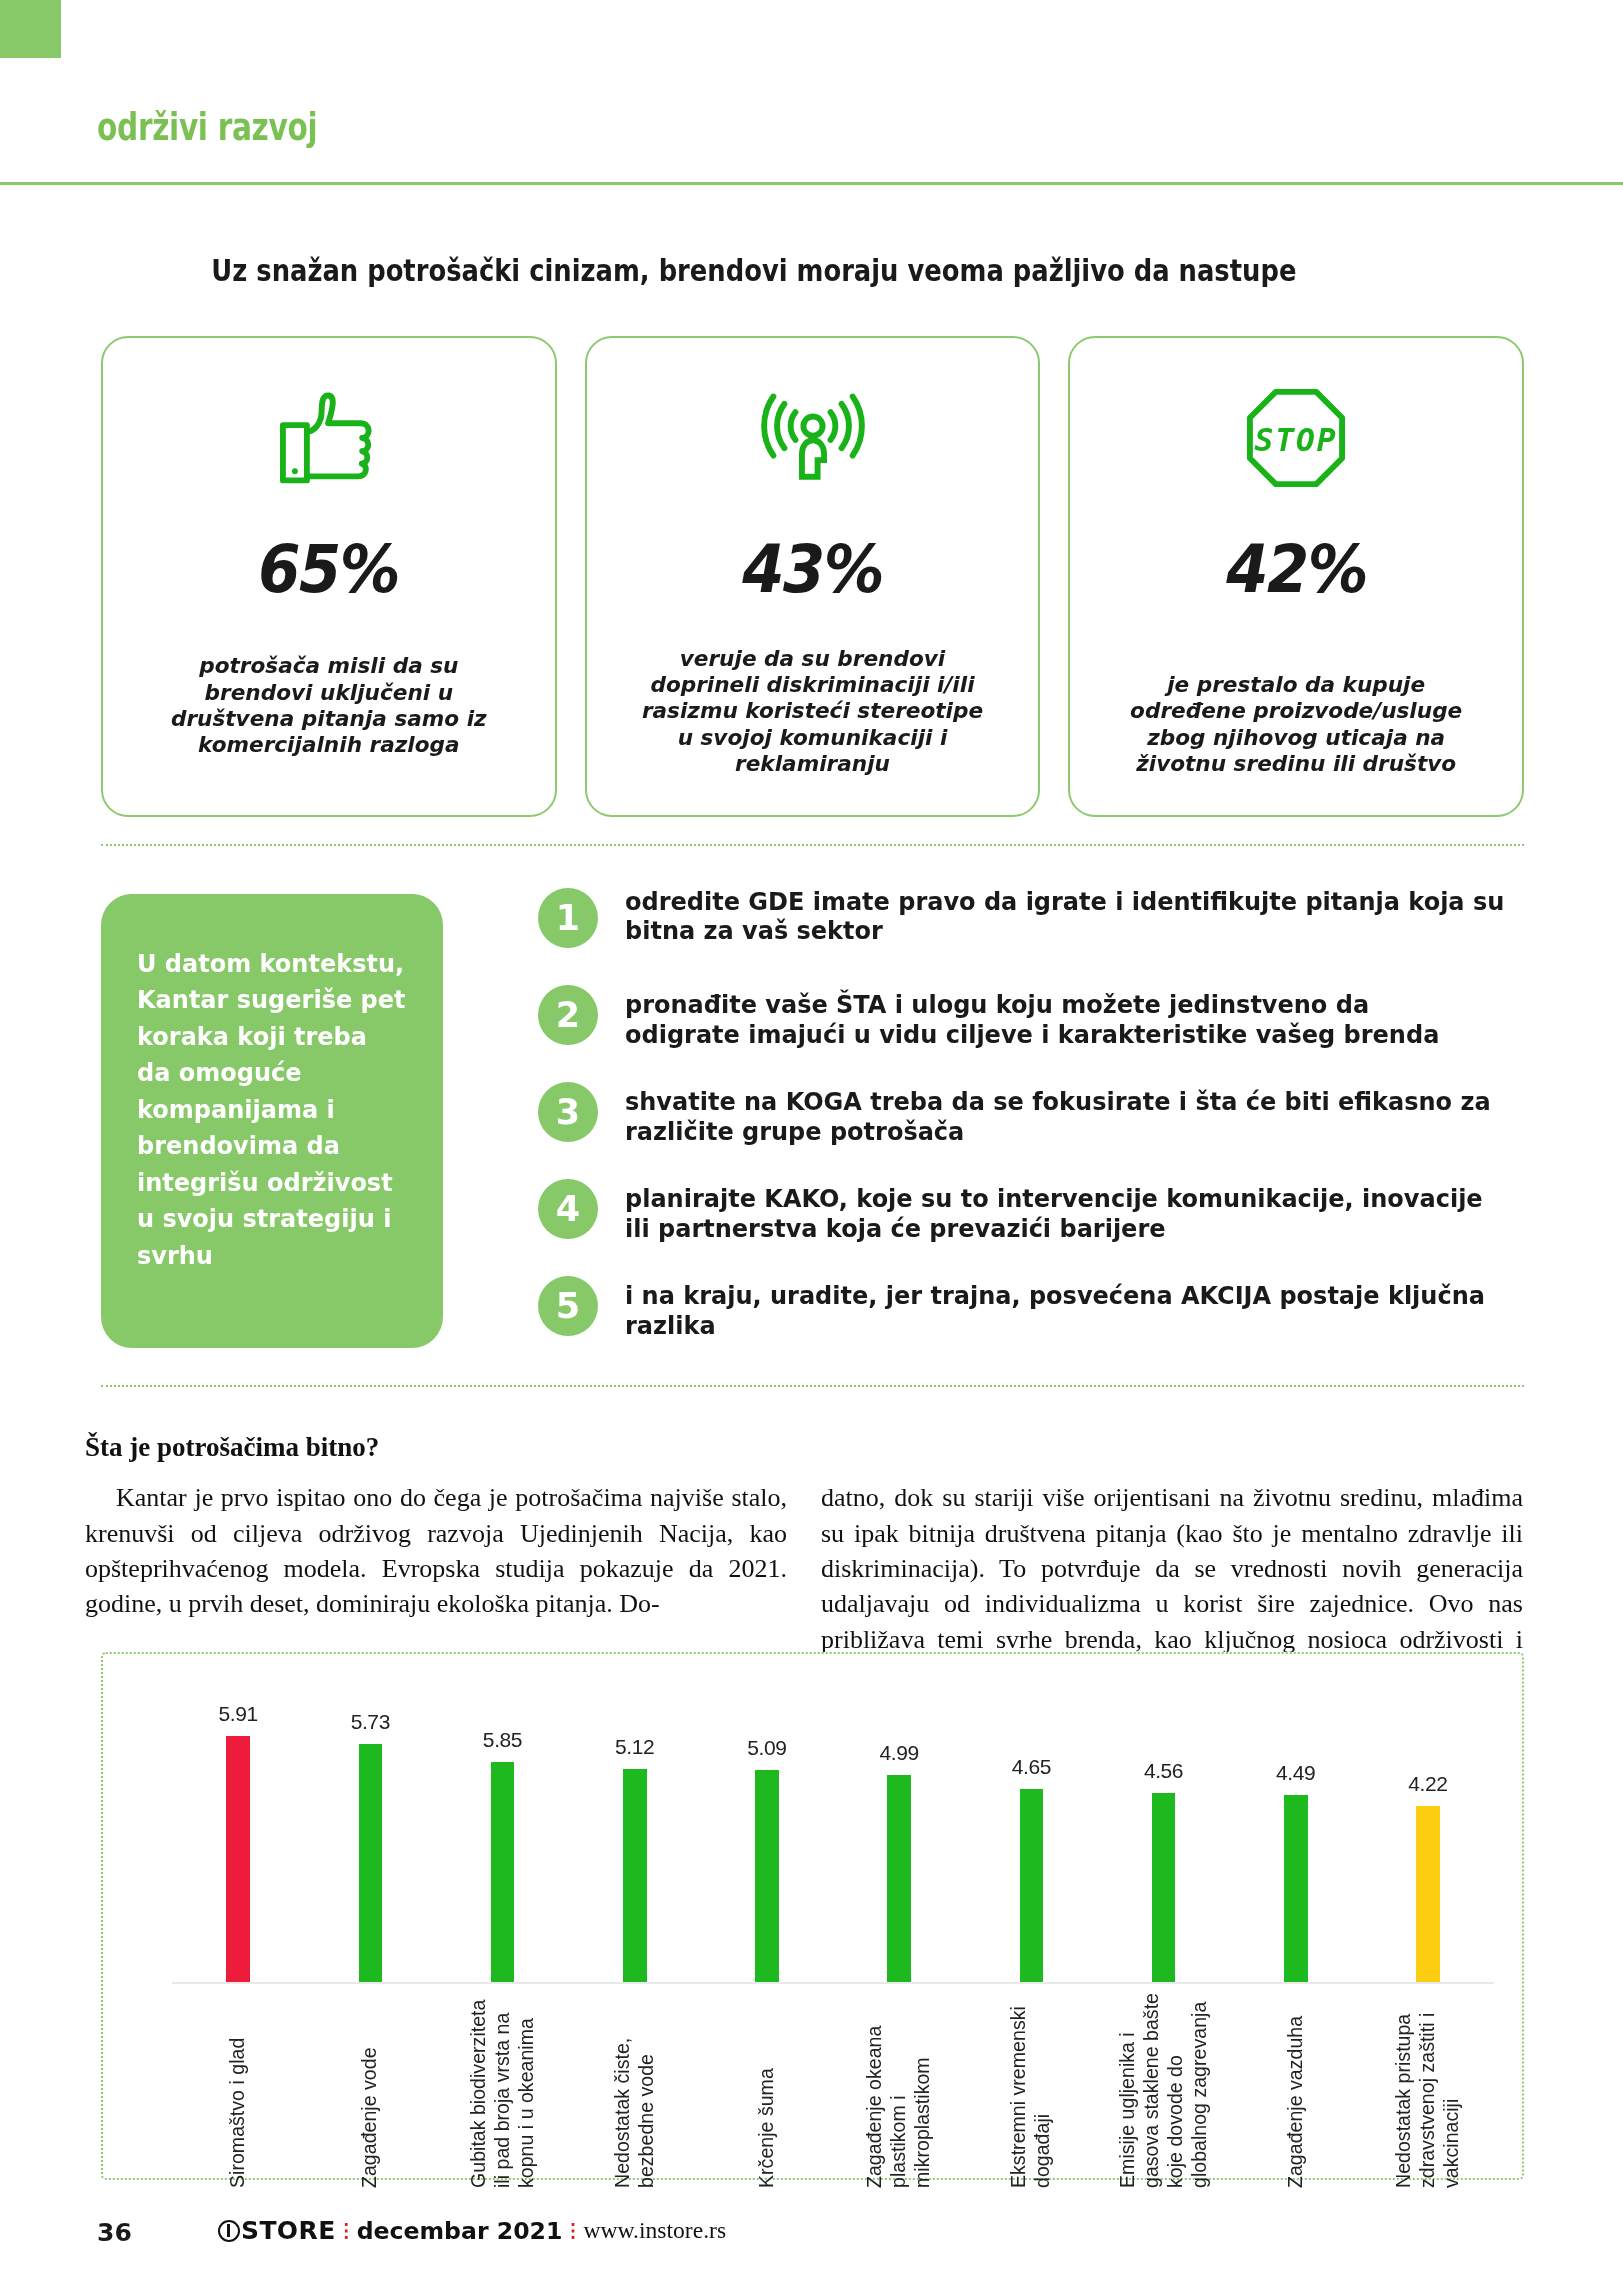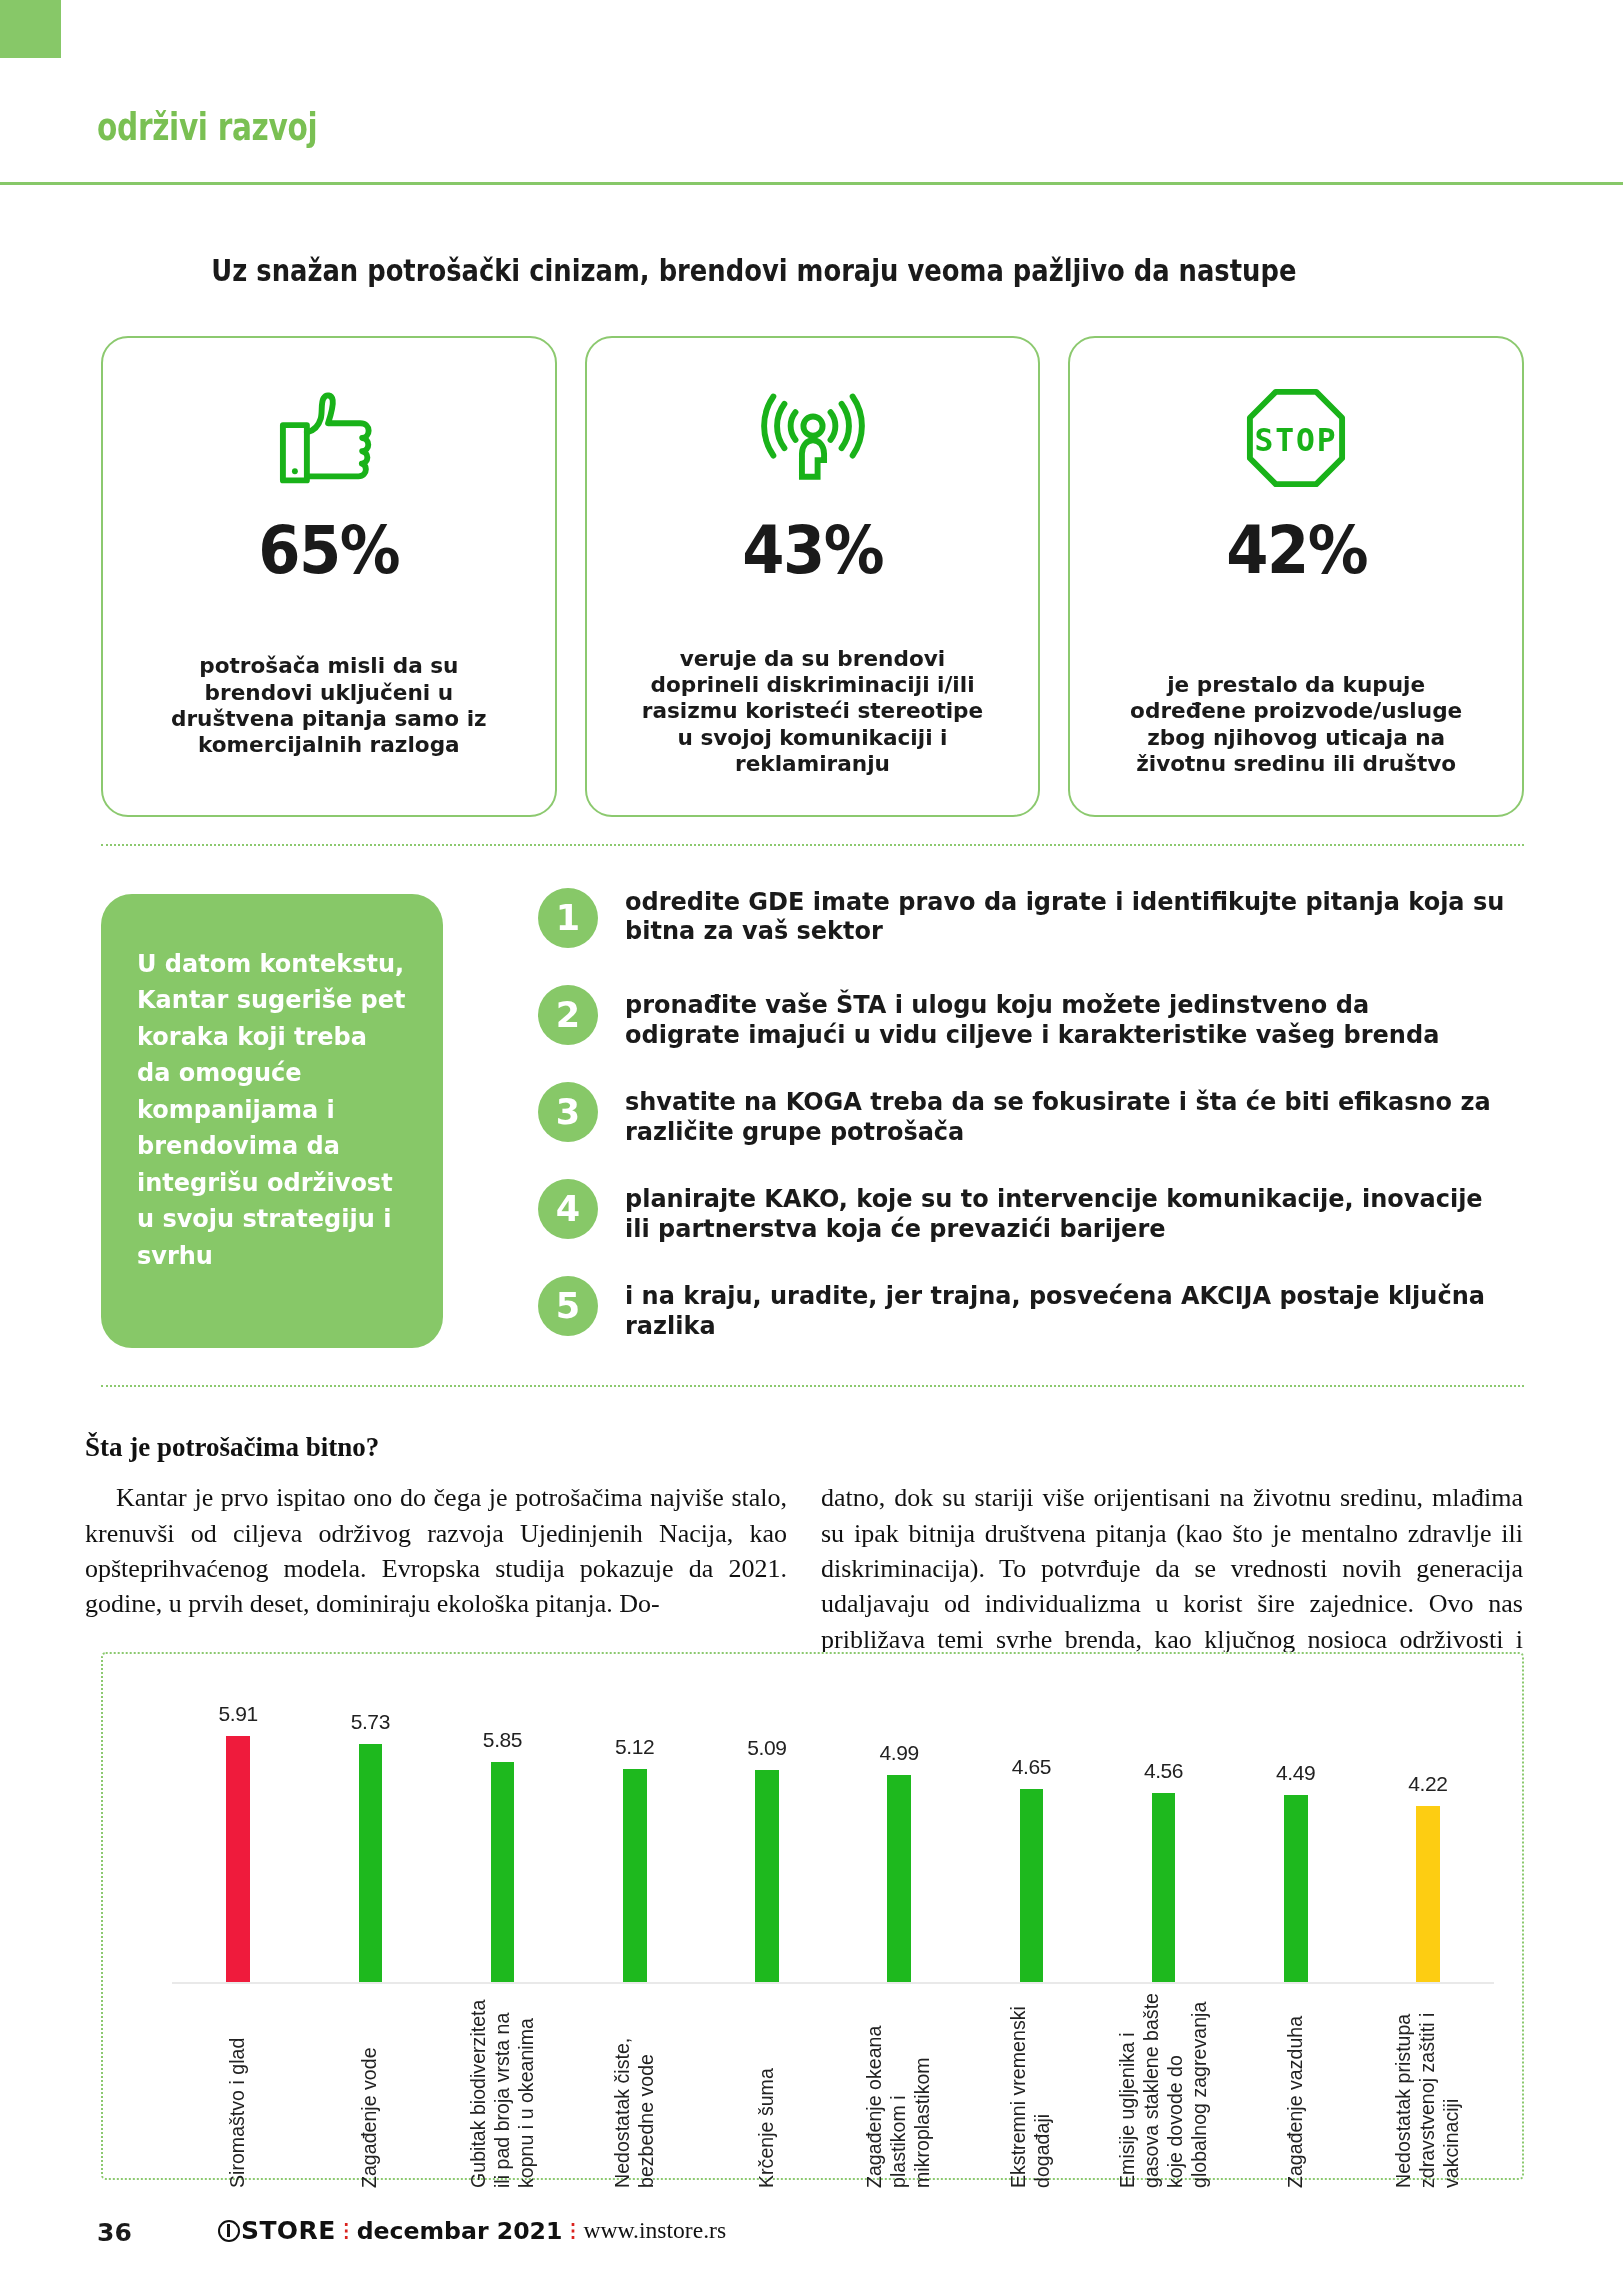--- a/index.html
+++ b/index.html
@@ -40,26 +40,27 @@
     position: absolute; left: 101px; top: 336px;
     width: 1423px; height: 481px;
     display: flex; gap: 28px;
   }
   .card {
     flex: 1 1 0;
     border: 2.4px solid #8cc96f; border-radius: 27px;
     background: #fff;
     display: flex; flex-direction: column; align-items: center;
     padding: 27px 14px 20.4px;
+    font-style: italic;
   }
   .card-icon { height: 146px; display: flex; align-items: center; justify-content: center; }
   .card-pct {
     font-family: "DejaVu Sans", sans-serif;
     font-weight: 700; font-size: 66px; color: #1a1a1a;
-    letter-spacing: -1.6px; margin-top: 1px;
+    letter-spacing: -1.6px; margin-top: 20px;
   }
   .card-pct span { display: inline-block; transform: scaleX(0.92); }
   .card-text {
     margin-top: auto; padding-bottom: 17.3px;
     font-family: "DejaVu Sans", sans-serif;
     font-weight: 700; font-size: 21.6px; line-height: 1.22;
     color: #1a1a1a; text-align: center;
     white-space: pre-line;
   }
   .card-1 .card-text { padding-bottom: 36px; }

